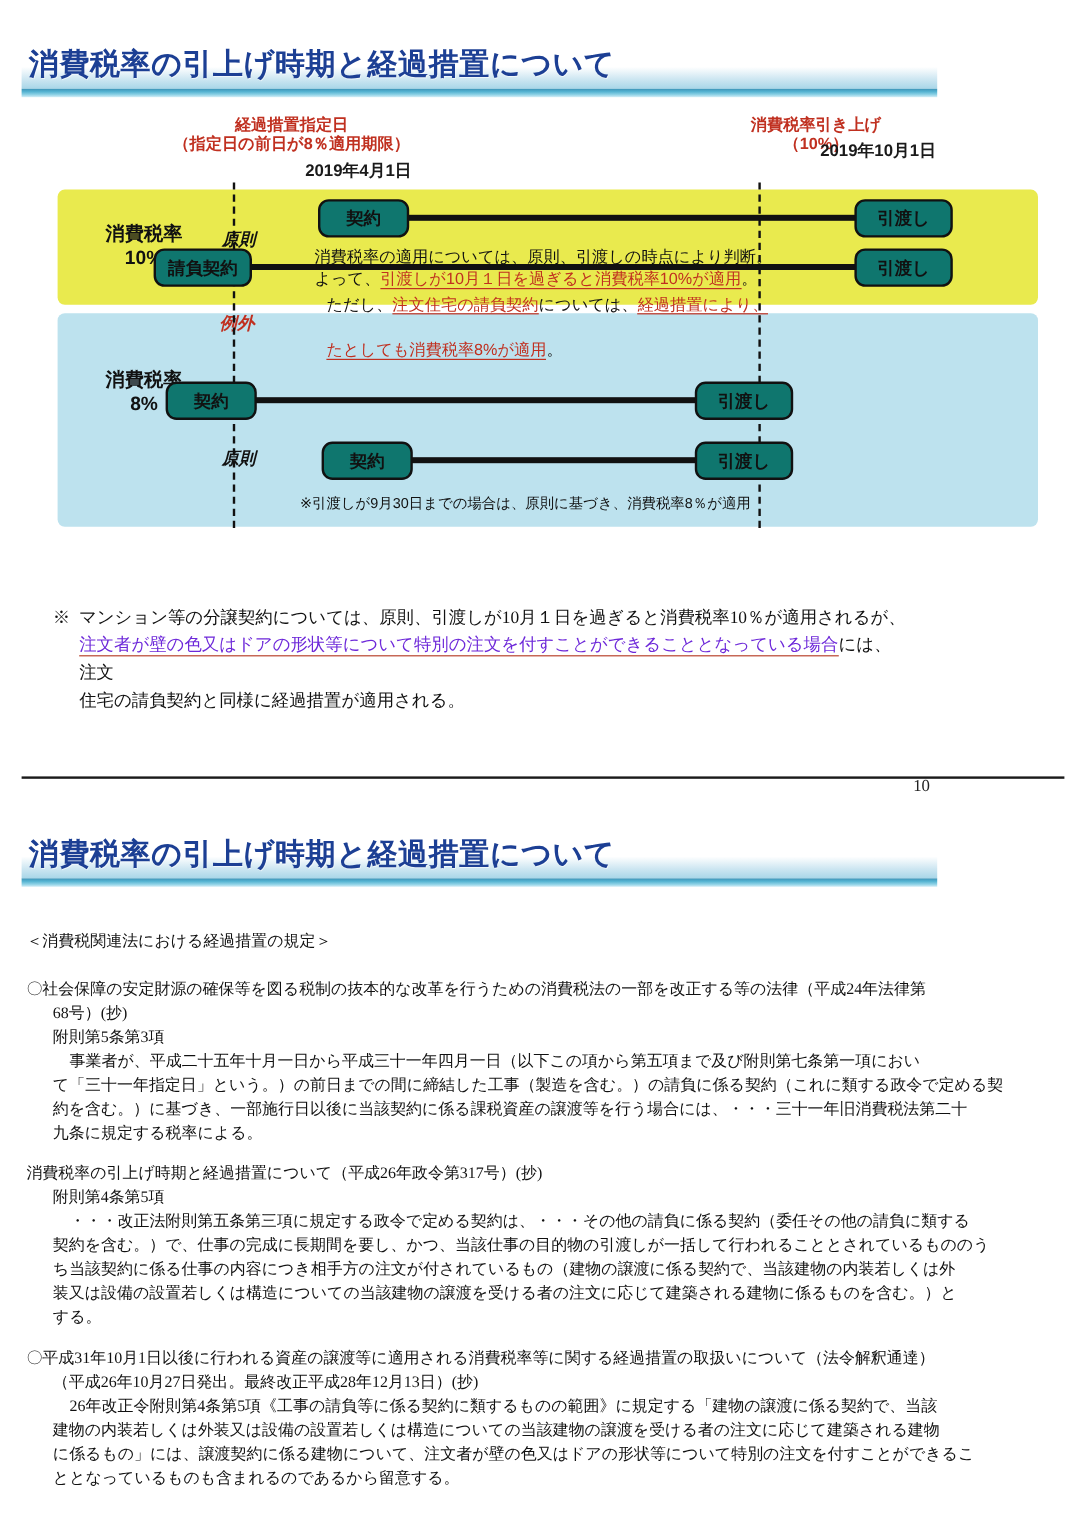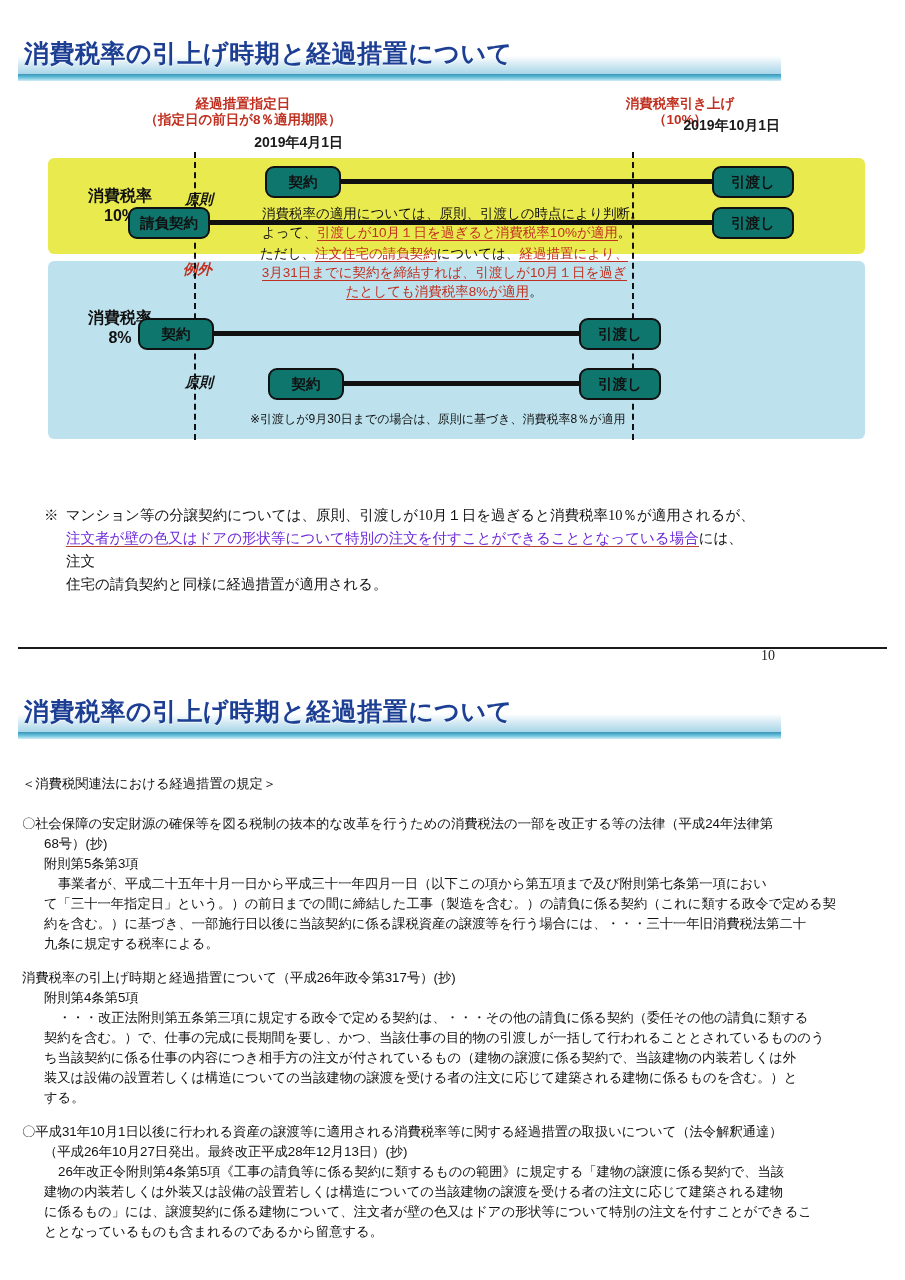--- a/index.html
+++ b/index.html
@@ -92,21 +92,21 @@
   .footnote .ul-red{color:#6d28d9;border-bottom:1.2px solid #b8442f;}
   .footnote .ind{display:block;padding-left:22px;text-indent:0;}
 
   .pagenum{
     position:absolute;right:24px;font-size:14px;color:#222;
     font-family:"Liberation Serif","DejaVu Serif",serif;
   }
   .hrule{position:absolute;left:18px;right:18px;height:2px;background:#1a1a1a;}
 
   
-  .body2{position:relative;margin:0 22px;font-size:13.3px;line-height:20px;color:#111;}
+  .body2{position:relative;margin:0 22px;font-size:13.3px;line-height:20px;color:#111;font-family:Liberation Serif, serif;}
   .body2 .blk{margin-bottom:14px;}
   .body2 .l{white-space:nowrap;}
   .body2 .i1{padding-left:22px;}
   .body2 .i2{padding-left:36px;}
 </style>
 </head>
 <body>
 
 <div class="page" style="height:640px;">
 
@@ -155,23 +155,23 @@
       <span>8%</span>
     </div>
     <div class="exception" style="left:183px;top:164px;">例外</div>
     <div class="principle" style="left:185px;top:278px;">原則</div>
 
     <div class="arrowline" style="left:195px;top:124px;width:523px;"></div>
     <div class="arrowhead" style="left:714px;top:118px;"></div>
     <div class="nodebox" style="left:128px;top:111px;width:82px;height:32px;">請負契約</div>
     <div class="nodebox" style="left:712px;top:111px;width:82px;height:32px;">引渡し</div>
 
-    <div class="note" style="left:260px;top:148px;text-align:center;">
+    <div class="note" style="left:272px;top:148px;">
       <span>ただし、</span><span class="hl">注文住宅の請負契約</span><span>については、</span><span class="hl">経過措置により、</span><br>
-      <span class="hl">3月31日までに契約を締結すれば、引渡しが10月１日を過ぎ</span><br>
+      <br>
       <span class="hl">たとしても消費税率8%が適用</span><span>。</span>
     </div>
 
     <div class="arrowline" style="left:198px;top:235px;width:387px;"></div>
     <div class="arrowhead" style="left:581px;top:229px;"></div>
     <div class="nodebox" style="left:138px;top:222px;width:76px;height:32px;">契約</div>
     <div class="nodebox" style="left:579px;top:222px;width:82px;height:32px;">引渡し</div>
 
     <div class="arrowline" style="left:328px;top:285px;width:257px;"></div>
     <div class="arrowhead" style="left:581px;top:279px;"></div>

